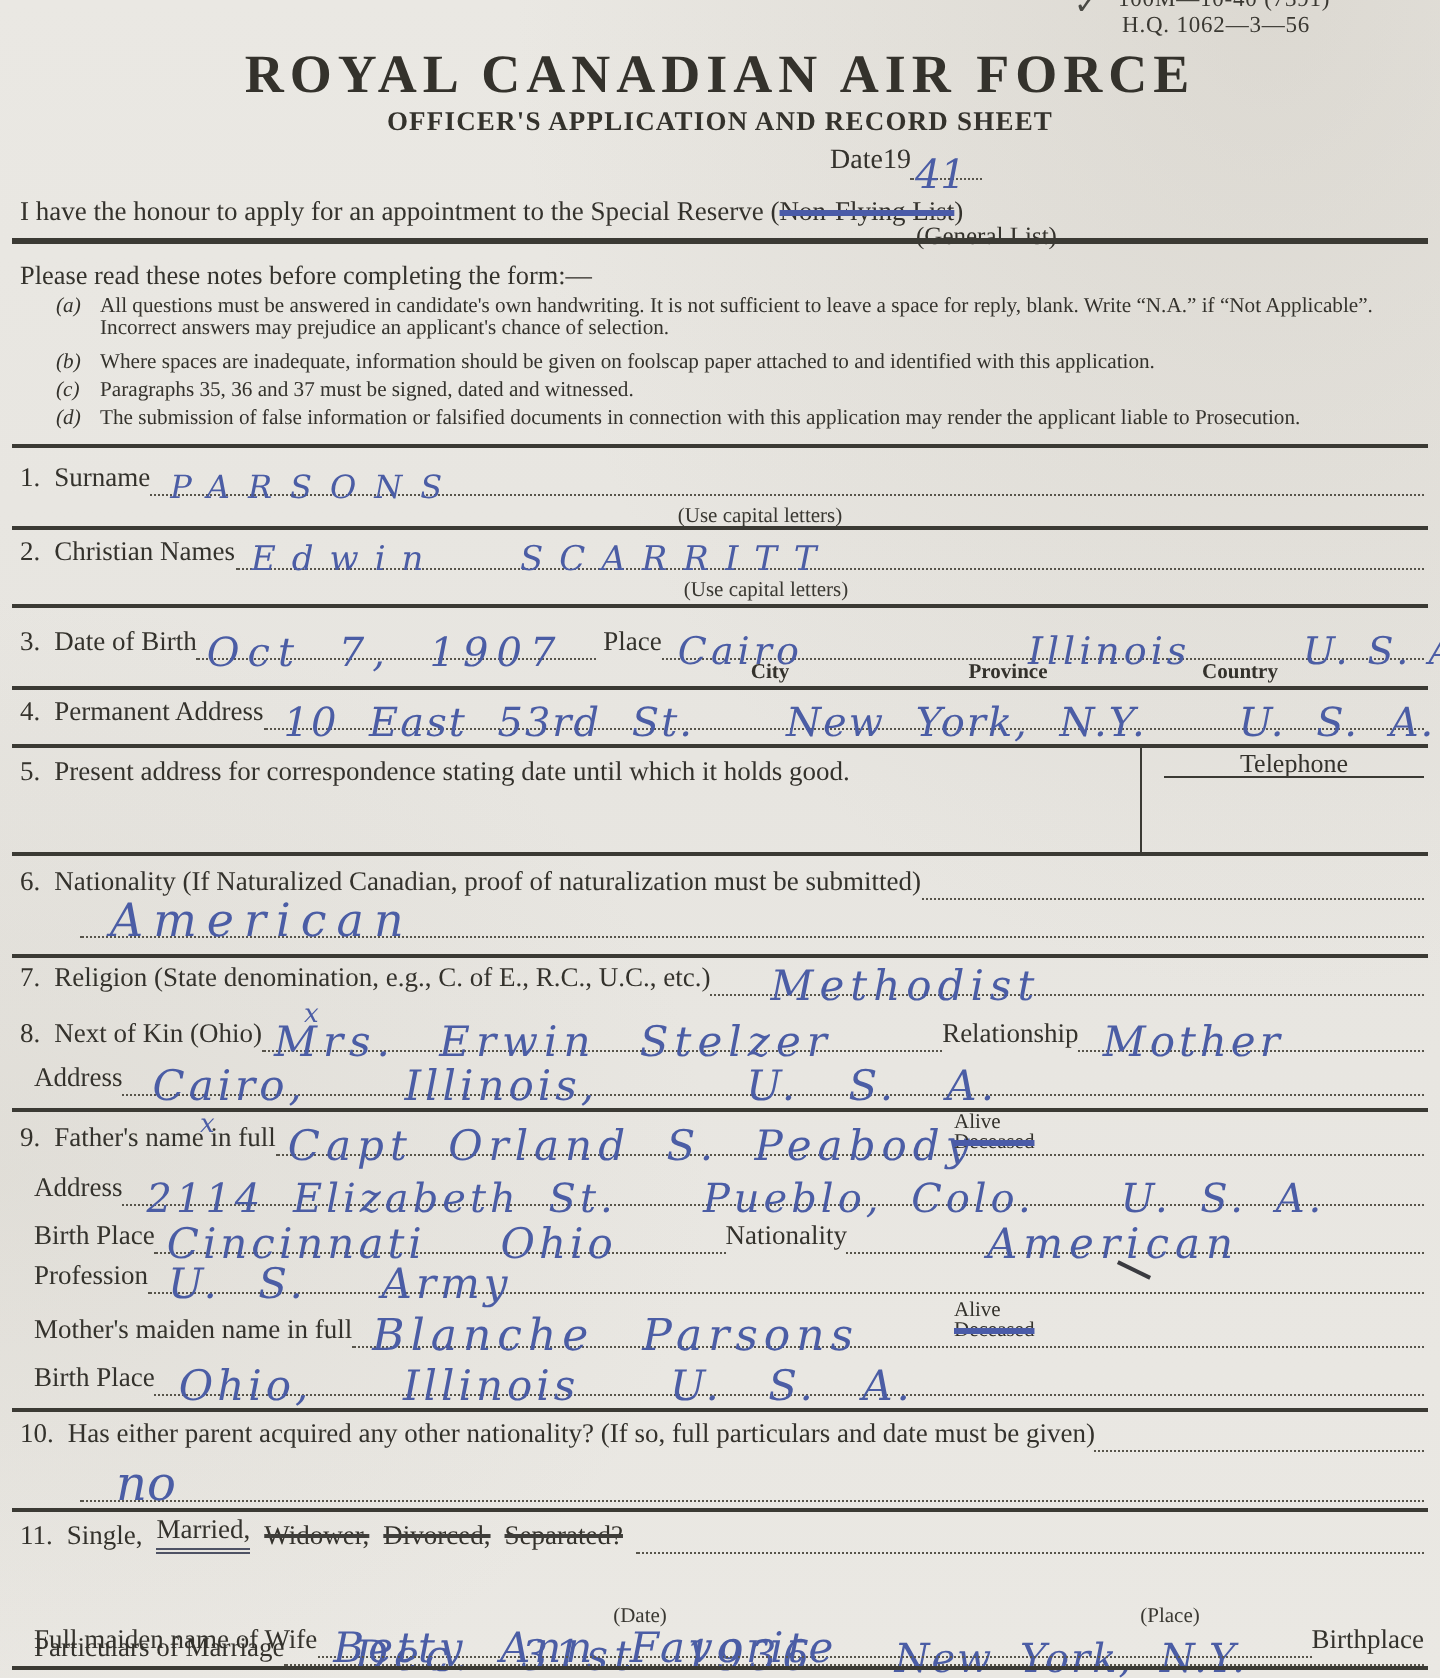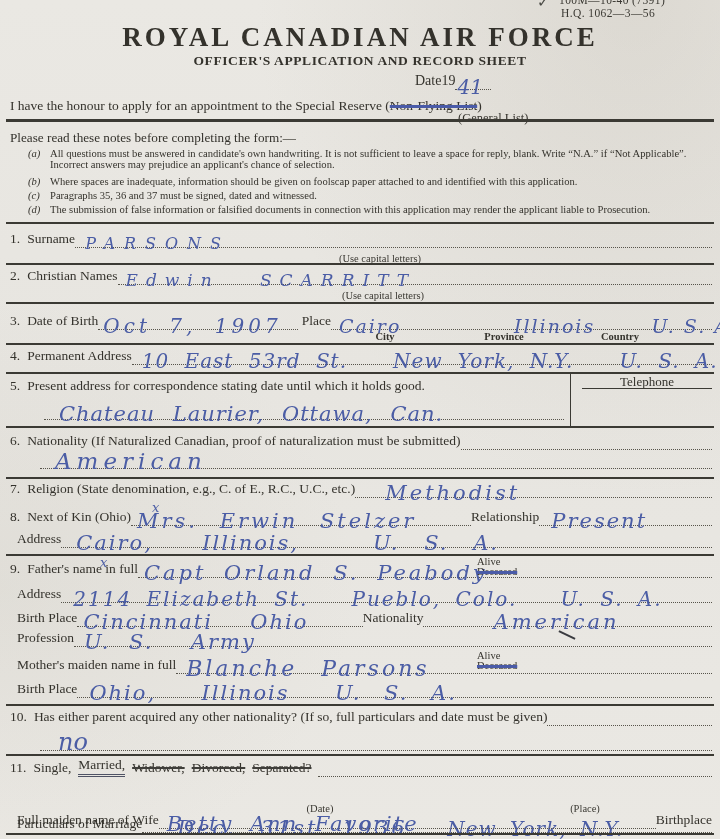--- a/index.html
+++ b/index.html
@@ -131,23 +131,20 @@
   </div>
   <div class="rule" style="top:372px;"></div>
 
   <div class="frow" style="top:379px; height:16px;">
     <span class="qno">5.</span>
     <span class="lbl">Present address for correspondence stating date until which it holds good.</span>
   </div>
   <div class="abs" style="left:570px; top:373px; height:53px; border-left:1.8px solid #3b3a34;"></div>
   <div class="abs" style="left:582px; top:374px; width:130px; text-align:center; font-size:13px;">Telephone</div>
   <div class="abs" style="left:582px; top:388px; width:130px; border-top:1.8px solid #3b3a34;"></div>
-  <div class="dotline" style="left:44px; top:399px; width:520px; height:20px;">
-    <span class="hand" style="left:15px; font-size:21px; letter-spacing:1px; word-spacing:10px; bottom:-5px;">Chateau Laurier, Ottawa, Can.</span>
-  </div>
   <div class="rule" style="top:426px;"></div>
 
   <div class="frow" style="top:434px; height:16px;">
     <span class="qno">6.</span>
     <span class="lbl">Nationality (If Naturalized Canadian, proof of naturalization must be submitted)</span>
     <span class="dots"></span>
   </div>
   <div class="dotline" style="left:40px; top:448px; width:672px; height:20px;">
     <span class="hand" style="left:15px; font-size:23px; letter-spacing:5px; bottom:-4px;">American</span>
   </div>
@@ -163,21 +160,21 @@
 
   <div class="handx" style="left:152px; top:501px;">x</div>
   <div class="frow" style="top:508px; height:18px;">
     <span class="qno">8.</span>
     <span class="lbl">Next of Kin (Ohio)</span>
     <span class="dots" style="flex:321 0 0;">
       <span class="hand" style="left:6px; font-size:21px; letter-spacing:3px; word-spacing:12px;">Mrs. Erwin Stelzer</span>
     </span>
     <span class="lbl">Relationship</span>
     <span class="dots" style="flex:163 0 0;">
-      <span class="hand" style="left:12px; font-size:21px; letter-spacing:2px;">Present</span>
+      <span class="hand" style="left:12px; font-size:21px; letter-spacing:2px;">Mother</span>
     </span>
   </div>
   <div class="frow" style="top:530px; height:18px;">
     <span class="qno" style="visibility:hidden;"></span>
     <span class="lbl">Address</span>
     <span class="dots">
       <span class="hand" style="left:15px; font-size:21px; letter-spacing:2px; word-spacing:16px;">Cairo,  Illinois,   U. S. A.</span>
     </span>
   </div>
   <div class="rule" style="top:554px;"></div>

